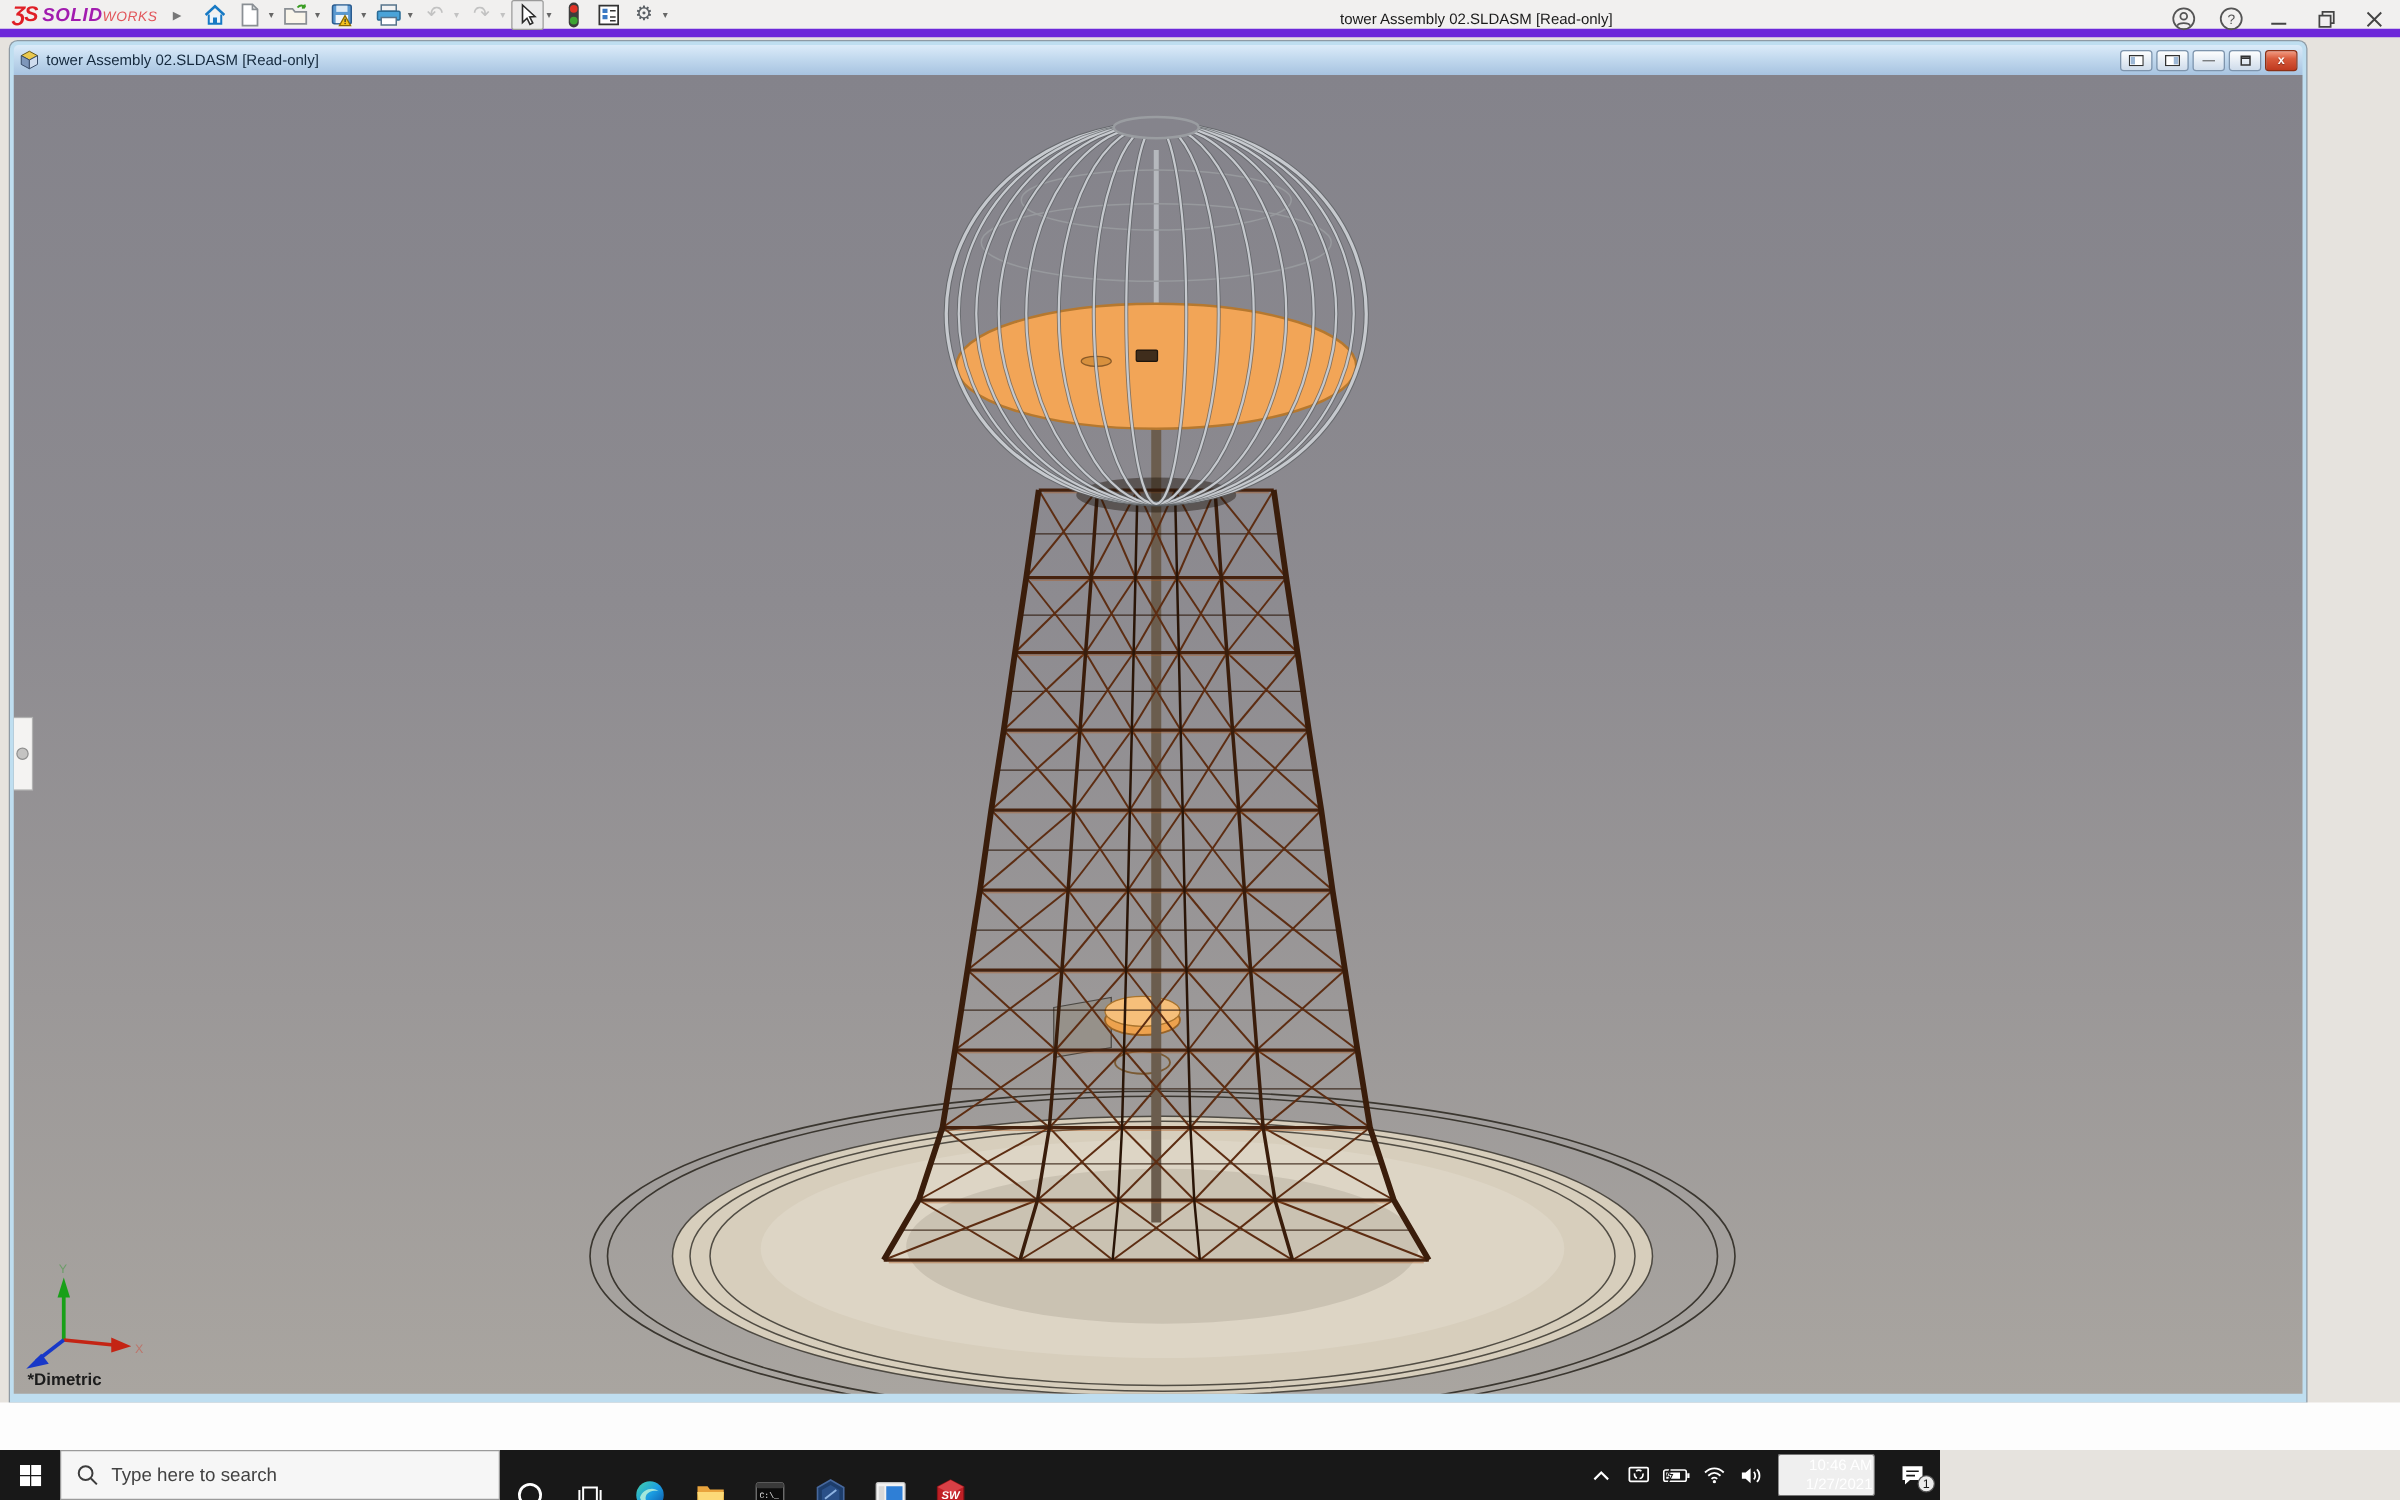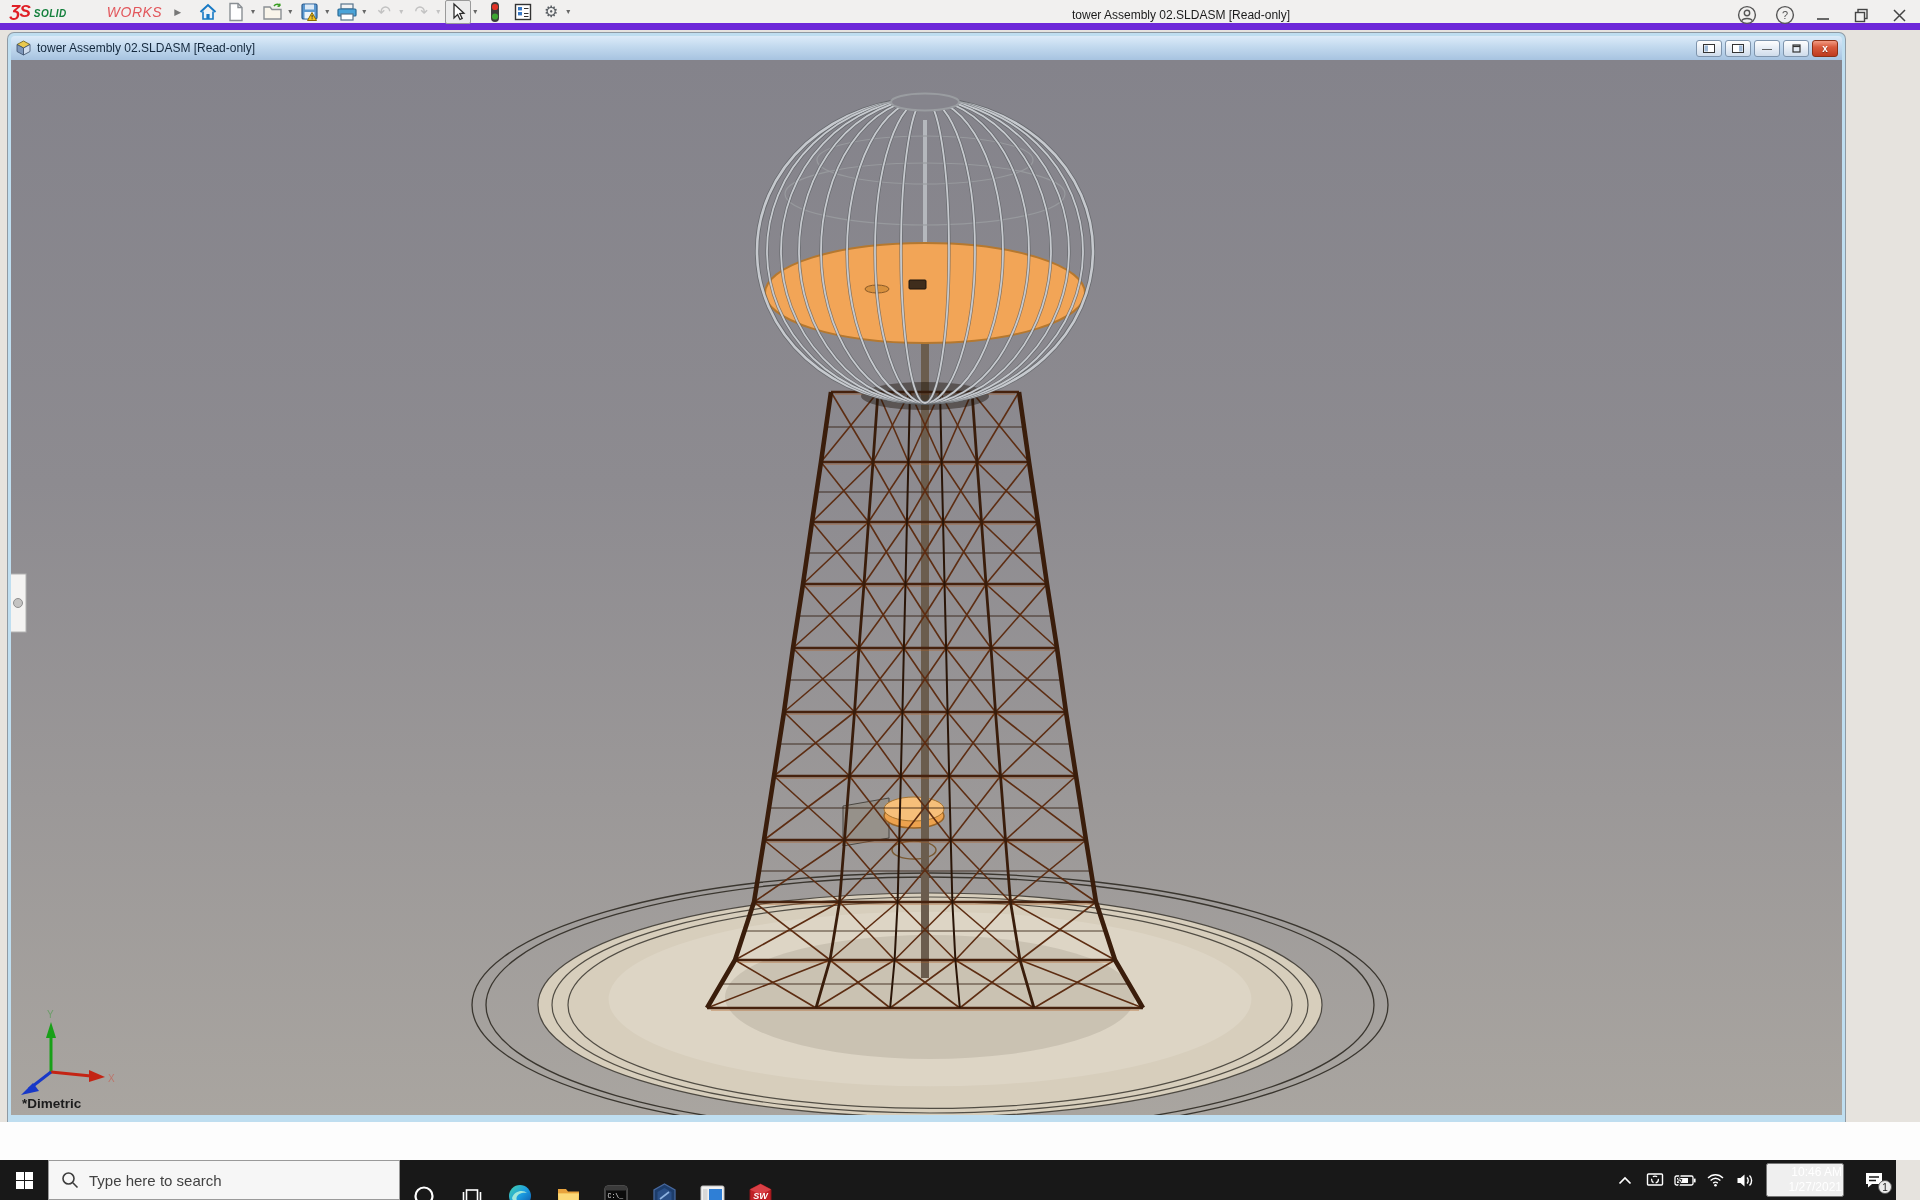--- a/index.html
+++ b/index.html
@@ -5,22 +5,22 @@
   * { margin:0; padding:0; box-sizing:border-box; }
   html,body { width:1920px; height:1200px; overflow:hidden;
     font-family:"Liberation Sans", sans-serif; }
   .screen { position:relative; width:1920px; height:1200px; background:#e6e3de; }
 
   
   .titlebar { position:absolute; left:0; top:0; width:1920px; height:30px;
     background:#f1f0ef; border-bottom:7px solid #6d28d9; display:flex; align-items:center; }
   .logo { display:flex; align-items:baseline; margin-left:10px; white-space:nowrap; }
   .logo .mark { color:#e01f26; font-weight:bold; font-style:italic; font-size:17px; letter-spacing:-1px; margin-right:4px;}
-  .logo .bold { color:#15803d; font-weight:bold; font-style:italic; font-size:10px; letter-spacing:.5px;}
-  .logo .light { color:#e2565b; font-style:italic; font-size:14px; letter-spacing:.5px;padding-left:40px;}
+  .logo .bold { color:#a21caf; font-weight:bold; font-style:italic; font-size:15px; letter-spacing:.5px;}
+  .logo .light { color:#e2565b; font-style:italic; font-size:11px; letter-spacing:.5px;}
   .tb-exp { color:#777; font-size:9px; margin:0 14px 0 12px; }
   .toolbar { display:flex; align-items:center; gap:2px; }
   .tbtn { background:none; border:1px solid transparent; width:26px; height:24px;
     display:flex; align-items:center; justify-content:center; border-radius:2px; }
   .tbtn.boxed { border:1px solid #9a9a9a; background:#ececec; }
   .drop { font-size:8px; color:#666; margin:0 3px 0 0; }
   .glyph16 { font-size:16px; line-height:16px; }
   .disabled { color:#c2c2c2; }
   .app-title { position:absolute; left:1072px; top:0; height:30px; line-height:30px;
     font-size:12px; color:#1b1b1b; }
@@ -43,21 +43,21 @@
   .db.close { background:linear-gradient(#f29b82,#d95b3c 40%,#bf3a1f); border-color:#8c3015;
     color:#fff; font-weight:bold; text-shadow:0 1px 1px rgba(0,0,0,.4); }
   .viewport { position:relative; width:1831px; height:1055px;
     background:linear-gradient(#84838b, #8d8b90 40%, #a9a5a0); overflow:hidden; }
   .viewport svg { display:block; }
 
   
   .statusbar { position:absolute; left:0; top:1122px; width:1920px; height:38px; background:#fdfdfd; }
 
   
-  .taskbar { position:absolute; left:0; top:1160px; width:1896px; height:40px; background:#181818;
+  .taskbar { position:absolute; left:0; top:1160px; width:1552px; height:40px; background:#181818;
     display:flex; align-items:center; }
   .start { width:48px; height:40px; display:flex; align-items:center; justify-content:center; background:none; border:none; }
   .searchbox { width:352px; height:40px; background:#f6f6f6; border:1px solid #9a9a9a;
     display:flex; align-items:center; }
   .searchbox input { border:none; outline:none; background:transparent; font-size:15px; color:#333;
     width:290px; font-family:"Liberation Sans", sans-serif; }
   .searchbox input::placeholder { color:#424242; }
   .tb-ico { position:relative; width:48px; height:40px; display:flex; align-items:center; justify-content:center;
     background:none; border:none;margin-top:32px; }
   .runline { position:absolute; left:3px; bottom:0; width:42px; height:3px; }

